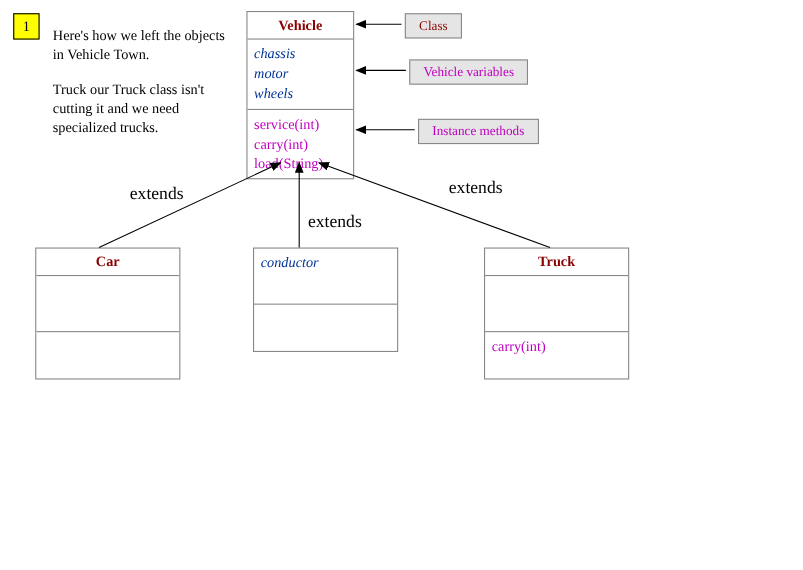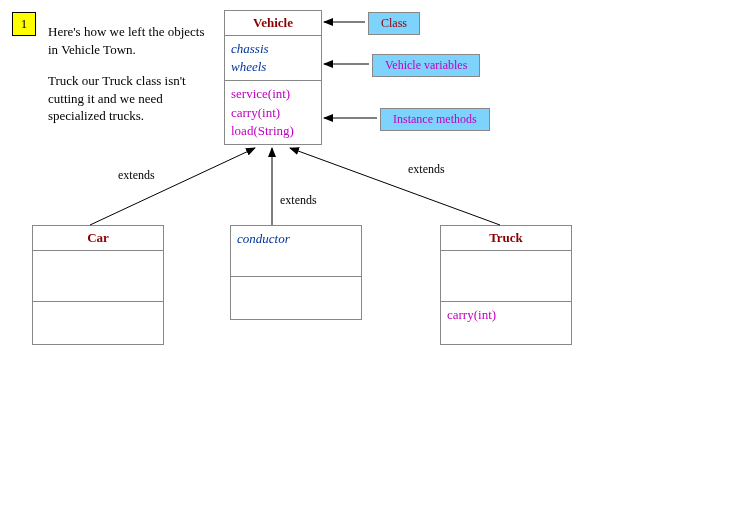--- a/index.html
+++ b/index.html
@@ -60,27 +60,27 @@
       color: #c000c0;
       padding: 4px 6px;
       min-height: 14px;
       line-height: 1.4;
     }
     .label-box {
       position: absolute;
       border: 1px solid #888;
       padding: 3px 12px;
       color: #c000c0;
-      background: #7dd3fc;
+      background: #e5e5e5;
       font-size: 12px;
     }
     .label-box.cls { color: #8b0000; }
     .edge-label {
       position: absolute;
-      font-size: 12px;
+      font-size: 16px;
       color: #000;
     }
     svg.arrows {
       position: absolute;
       left: 0;
       top: 0;
       pointer-events: none;
     }
   </style>
 </head>
@@ -92,20 +92,21 @@
 
 <div class="intro-text">
   <p>Here's how we left the objects in Vehicle Town.</p>
   <p>Truck our Truck class isn't cutting it and we need specialized trucks.</p>
 </div>
 
 <div class="uml-box" style="left:224px; top:10px; width:96px;">
   <div class="uml-title">Vehicle</div>
   <div class="uml-attrs">
     <div>chassis</div>
+    <div>motor</div>
     <div>wheels</div>
   </div>
   <div class="uml-ops">
     <div>service(int)</div>
     <div>carry(int)</div>
     <div>load(String)</div>
   </div>
 </div>
 
 <div class="label-box cls" style="left:368px; top:12px;">Class</div>

